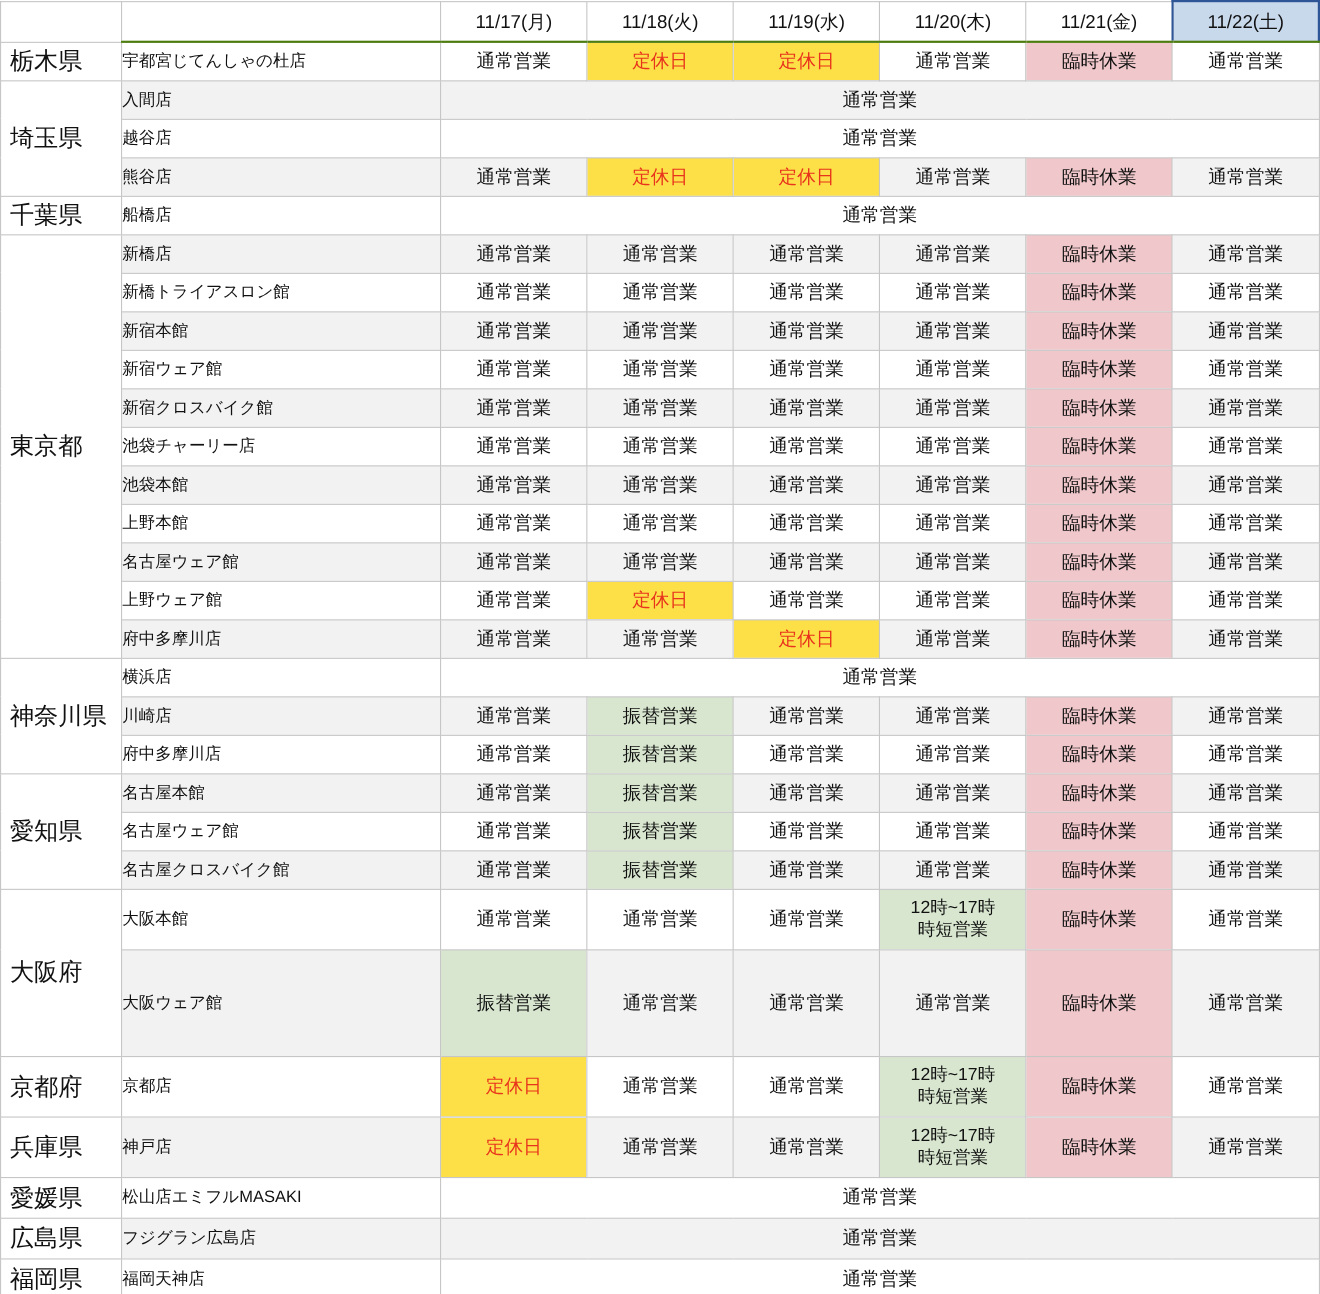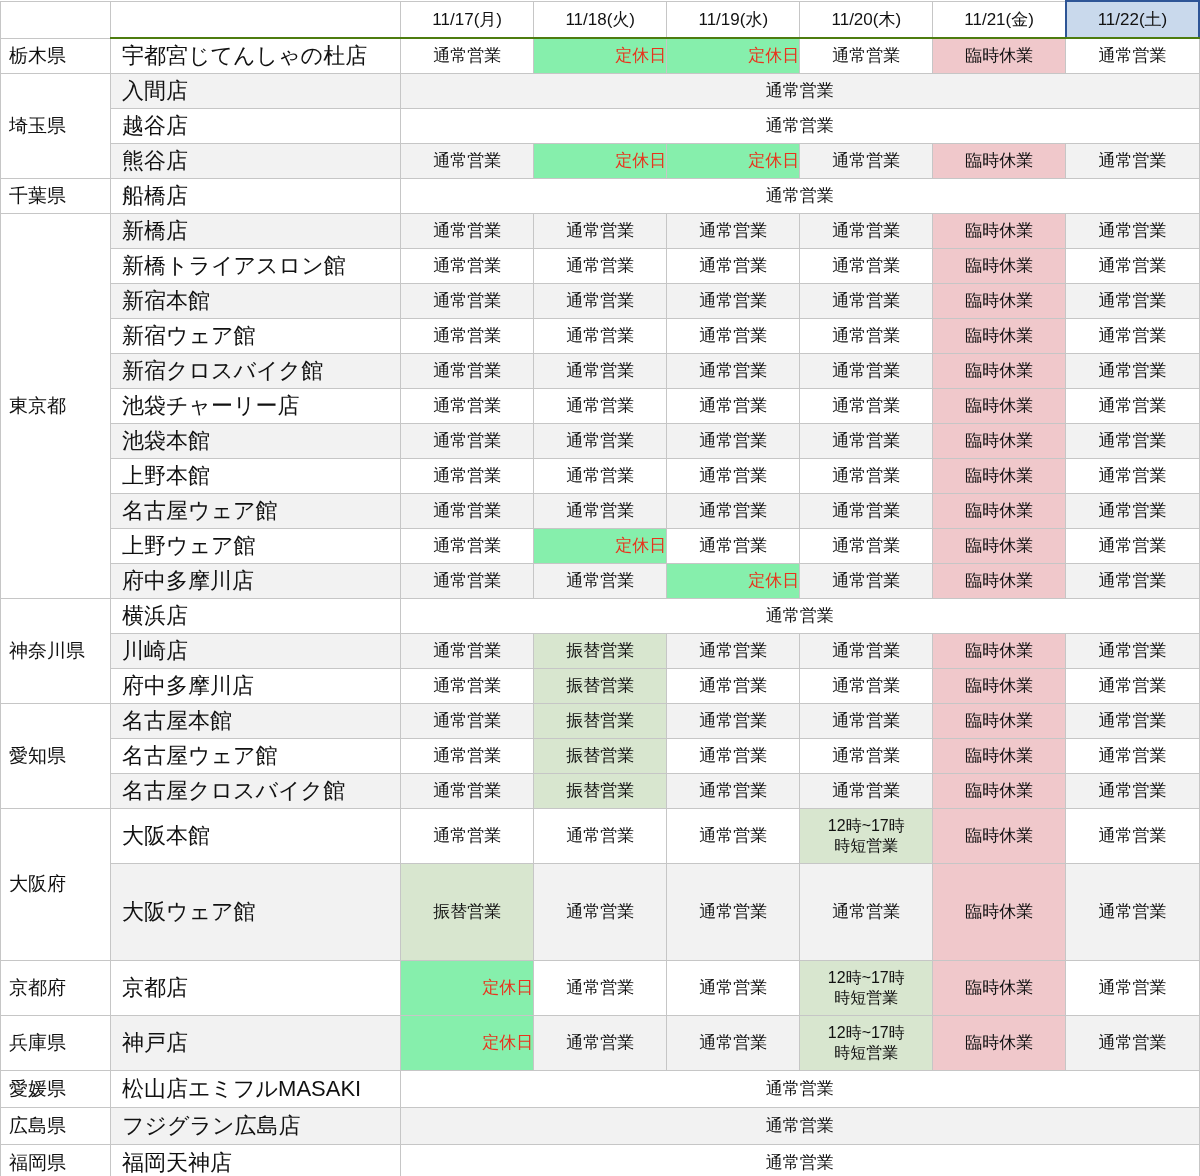--- a/index.html
+++ b/index.html
@@ -6,25 +6,25 @@
   body{font-family:"Liberation Sans","DejaVu Sans",sans-serif;color:#111;}
   .sheet{width:1200px;}
   table{border-collapse:collapse;table-layout:fixed;width:1200px;}
   col.c-pref{width:110px;}
   col.c-store{width:290px;}
   col.c-day{width:133px;}
   td{border:1px solid #c6c6c6;font-size:17px;overflow:hidden;white-space:nowrap;padding:0;vertical-align:middle;background:#fff;}
   tr.header-row td{text-align:center;height:35px;border-bottom:2px solid #4d7c0f;}
   tr.header-row td.corner{border-bottom:1px solid #c6c6c6;}
   td.sat{background:var(--sat-bg);border:2px solid var(--sat-border);border-bottom:2px solid #000;}
-  td.pref{text-align:left;padding-left:8px;font-size:19px;background:#fff;}
-  td.store{text-align:left;padding-left:11px;font-size:22px;}
+  td.pref{text-align:left;padding-left:8px;font-size:22px;background:#fff;}
+  td.store{text-align:left;font-size:15px;}
   td.status{text-align:center;}
   td.shaded{background:var(--shade-bg);}
-  td.closed{color:var(--closed-red);background:#86efac;text-align:right;}
+  td.closed{color:var(--closed-red);background:#fde047;}
   td.temp{background:var(--temp-bg);}
   td.sub{background:var(--sub-bg);}
   td.short{background:var(--sub-bg);font-size:16px;line-height:1.25;white-space:normal;}
 </style>
 </head>
 <body>
 
 <div class="sheet">
   <table>
     <colgroup>

